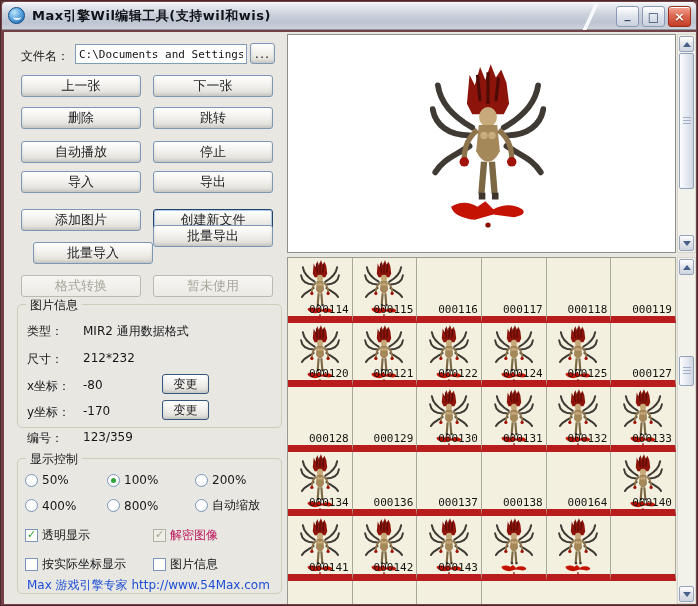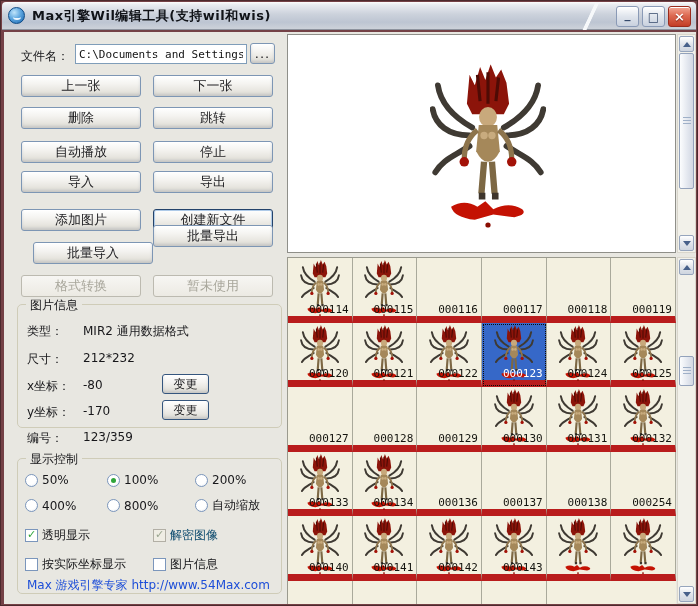--- a/index.html
+++ b/index.html
@@ -117,21 +117,21 @@
     position:absolute; left:7px; top:68px; width:250px;
     display:grid; grid-template-columns:128px 1fr; row-gap:12px;
   }
   .cbox{
     width:13px; height:13px; border:1px solid #7b96bc; background:#fff; flex:none;
     position:relative; font-size:11px;
   }
   .cbox.on::after{
     content:"✓"; position:absolute; left:1px; top:-2px; color:#2fa53a; font-weight:bold;
   }
-  .opt.disabled{ color:#0c4a6e; }
+  .opt.disabled{ color:#be185d; }
   .opt.disabled .cbox{ border-color:#b2afa5; background:#efede4; }
   .opt.disabled .cbox.on::after{ color:#9aa58f; }
   .site-link{ position:absolute; left:9px; top:118px; font-size:12px; color:#1d4ed8; white-space:nowrap; }
 
   
   .preview{
     position:absolute; left:283px; top:2px; width:389px; height:219px;
     background:#ffffff; border:1px solid #8f8f89; overflow:hidden;
   }
   .preview .sprite-big{ position:absolute; left:142px; top:15px; width:116px; height:192px; }
@@ -379,26 +379,20 @@
             <use href="#sprite-monster"></use>
           </svg>
           <div class="clabel">000121</div>
         </div>
         <div class="cell">
           <svg viewBox="0 0 44 62" class="sprite">
             <use href="#sprite-monster"></use>
           </svg>
           <div class="clabel">000122</div>
         </div>
-        <div class="cell sel">
-          <svg viewBox="0 0 44 62" class="sprite">
-            <use href="#sprite-monster"></use>
-          </svg>
-          <div class="clabel">000123</div>
-        </div>
         <div class="cell">
           <svg viewBox="0 0 44 62" class="sprite">
             <use href="#sprite-monster"></use>
           </svg>
           <div class="clabel">000124</div>
         </div>
         <div class="cell">
           <svg viewBox="0 0 44 62" class="sprite">
             <use href="#sprite-monster"></use>
           </svg>
@@ -446,21 +440,21 @@
         <div class="cell">
           <div class="clabel">000136</div>
         </div>
         <div class="cell">
           <div class="clabel">000137</div>
         </div>
         <div class="cell">
           <div class="clabel">000138</div>
         </div>
         <div class="cell">
-          <div class="clabel">000254</div>
+          <div class="clabel">000164</div>
         </div>
         <div class="cell">
           <svg viewBox="0 0 44 62" class="sprite">
             <use href="#sprite-monster"></use>
           </svg>
           <div class="clabel">000140</div>
         </div>
         <div class="cell">
           <svg viewBox="0 0 44 62" class="sprite">
             <use href="#sprite-monster"></use>

